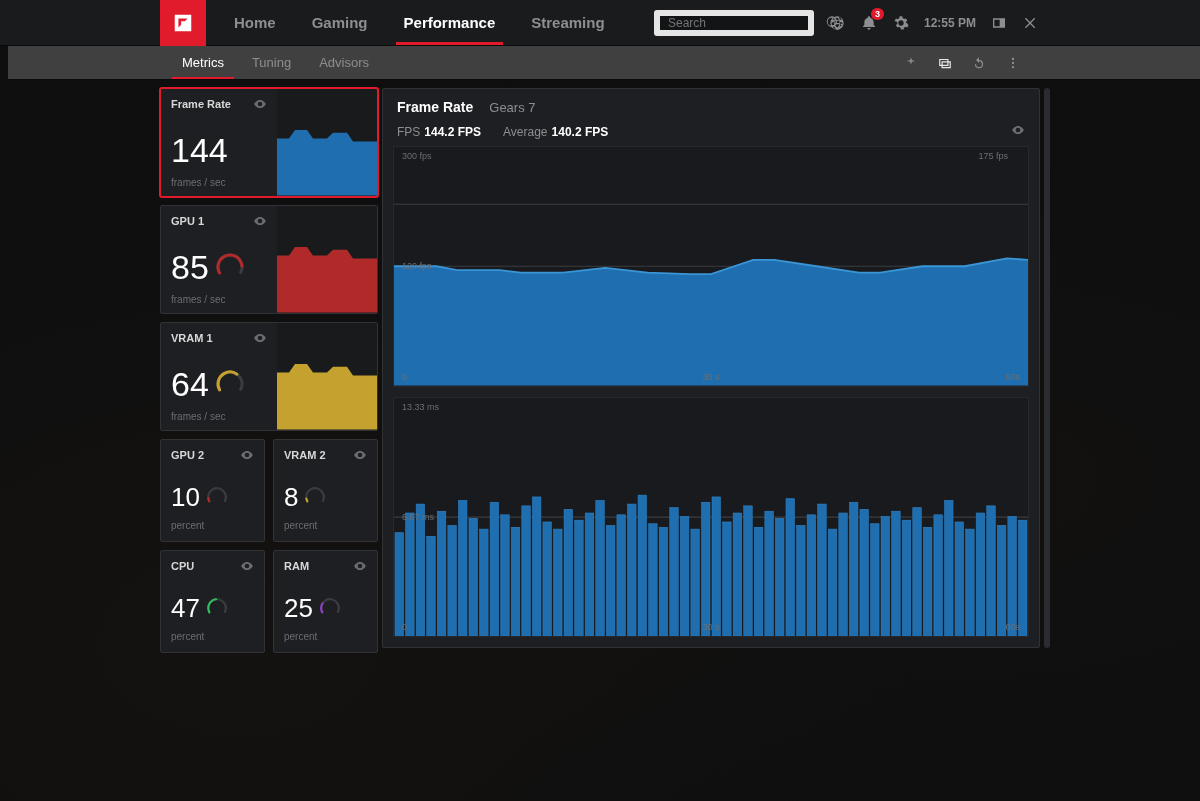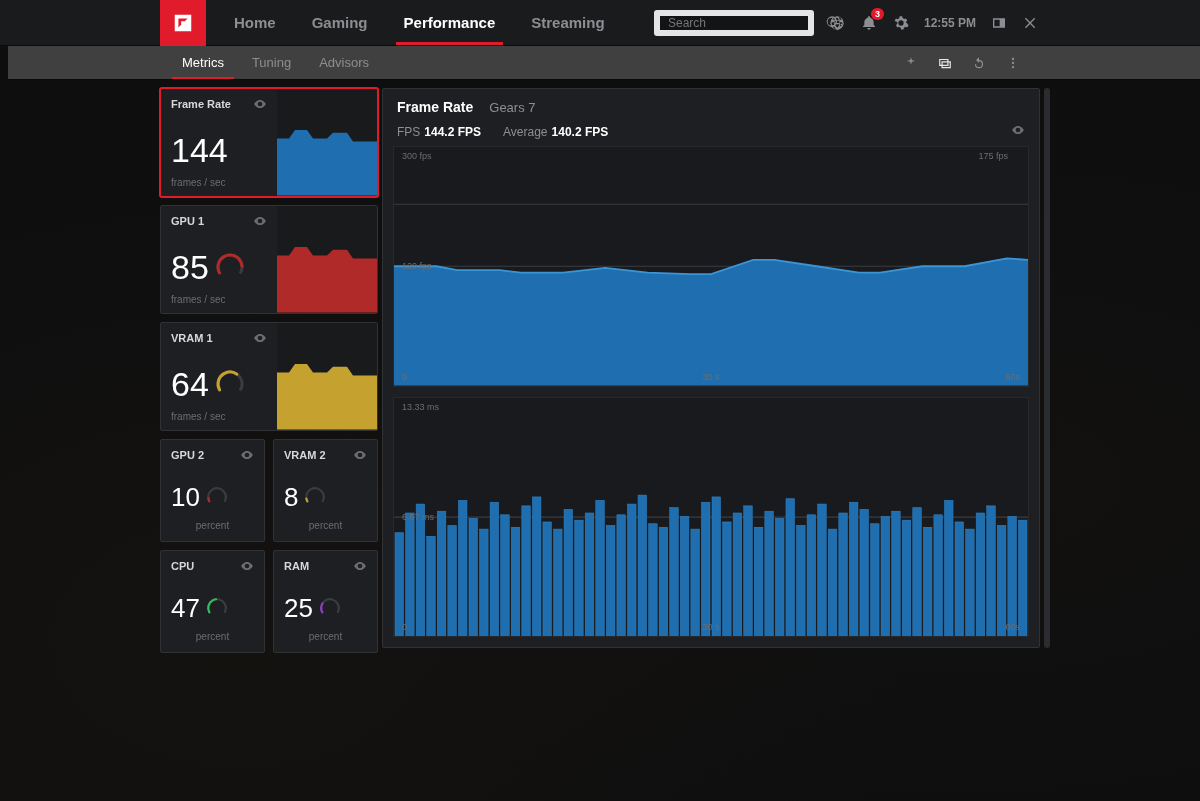--- a/index.html
+++ b/index.html
@@ -81,21 +81,21 @@
   .card.selected{outline:2px solid var(--accent);outline-offset:-1px;}
   .card .left{flex:1;padding:8px 10px;display:flex;flex-direction:column;min-width:0;}
   .card .right{width:100px;flex:none;background:#191a1c;display:flex;align-items:flex-end;justify-content:center;overflow:hidden;}
   .card .title-row{display:flex;align-items:center;gap:6px;}
   .card .title{font-size:11px;font-weight:700;color:#d8d8d9;}
   .card .eye{width:14px;height:14px;margin-left:auto;}
   .card .eye svg{width:14px;height:14px;fill:var(--text-dimmer);}
   .card .value{font-size:34px;font-weight:300;color:#fff;line-height:1;margin-top:22px;display:flex;align-items:center;gap:6px;}
   .card .unit{font-size:10px;color:var(--text-dimmer);margin-top:10px;}
   
-  .pair{display:flex;gap:8px;text-align:center;}
+  .pair{display:flex;gap:8px;}
   .pair .card{flex:1;}
   .pair .card .left{padding:8px 10px 10px;}
   .pair .card .value{font-size:26px;}
   .arc{width:30px;height:30px;flex:none;}
   .arc svg{width:30px;height:30px;transform:rotate(-210deg);}
   .arc circle.track{fill:none;stroke:#3a3c40;stroke-width:3;}
   .arc circle.val{fill:none;stroke-width:3;stroke-linecap:round;}
 
   
   .miniarea{width:100%;height:80%;}

